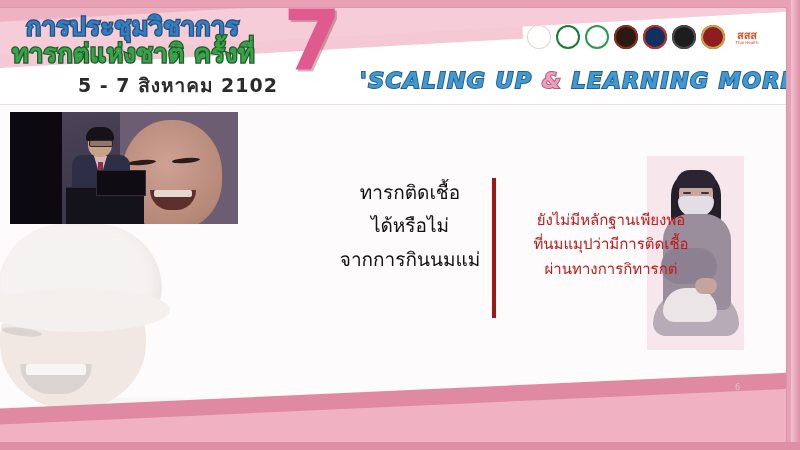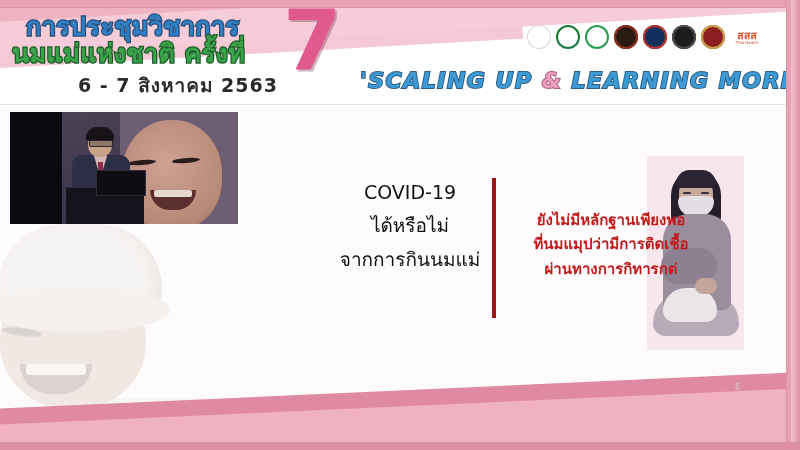--- a/index.html
+++ b/index.html
@@ -386,21 +386,21 @@
     background: #9e1616;
   }
 
   .answer {
     position: absolute;
     left: 506px; top: 200px;
     width: 210px;
     text-align: center;
     font-family: "DejaVu Sans", sans-serif;
     font-size: 15px;
-    font-weight: 700;
+    font-weight: 400;
     color: #c01b1b;
     line-height: 1.62;
     z-index: 4;
   }
   .answer .ln { display: block; white-space: nowrap; }
 
   
   .illus {
     position: absolute;
     left: 647px; top: 148px;
@@ -497,23 +497,23 @@
 <div id="slide">
 
   <div class="page">
 
     <div class="header">
       <div class="hdr-band-a"></div>
       <div class="hdr-band-c"></div>
       <div class="hdr-band-b"></div>
 
       <div class="title1">การประชุมวิชาการ</div>
-      <div class="title2">นมแม่แห่งชาติ ครั้งที่</div>
+      <div class="title2">ทารกต่แห่งชาติ ครั้งที่</div>
       <div class="numeral7">7</div>
-      <div class="date-line">6 - 7 สิงหาคม 2563</div>
+      <div class="date-line">5 - 7 สิงหาคม 2102</div>
 
       <div class="tagline"><span>'SCALING UP </span><span class="amp">&amp;</span><span> LEARNING MORE'</span></div>
 
       <div class="logos">
         <div class="logo l1"></div>
         <div class="logo l2"></div>
         <div class="logo l3"></div>
         <div class="logo l4"></div>
         <div class="logo l5"></div>
         <div class="logo l6"></div>
@@ -552,21 +552,21 @@
       <div class="wm-face"></div>
       <div class="wm-eye a"></div>
       <div class="wm-eye b"></div>
       <div class="wm-mouth"></div>
       <div class="wm-teeth"></div>
       <div class="wm-hat"></div>
       <div class="wm-hat-brim"></div>
     </div>
 
     <div class="question">
-      <span class="ln">COVID-19</span>
+      <span class="ln">ทารกติดเชื้อ</span>
       <span class="ln">ได้หรือไม่</span>
       <span class="ln">จากการกินนมแม่</span>
     </div>
 
     <div class="divider"></div>
 
     <div class="illus">
       <div class="il-hair-back"></div>
       <div class="il-face"></div>
       <div class="il-hair-front"></div>

